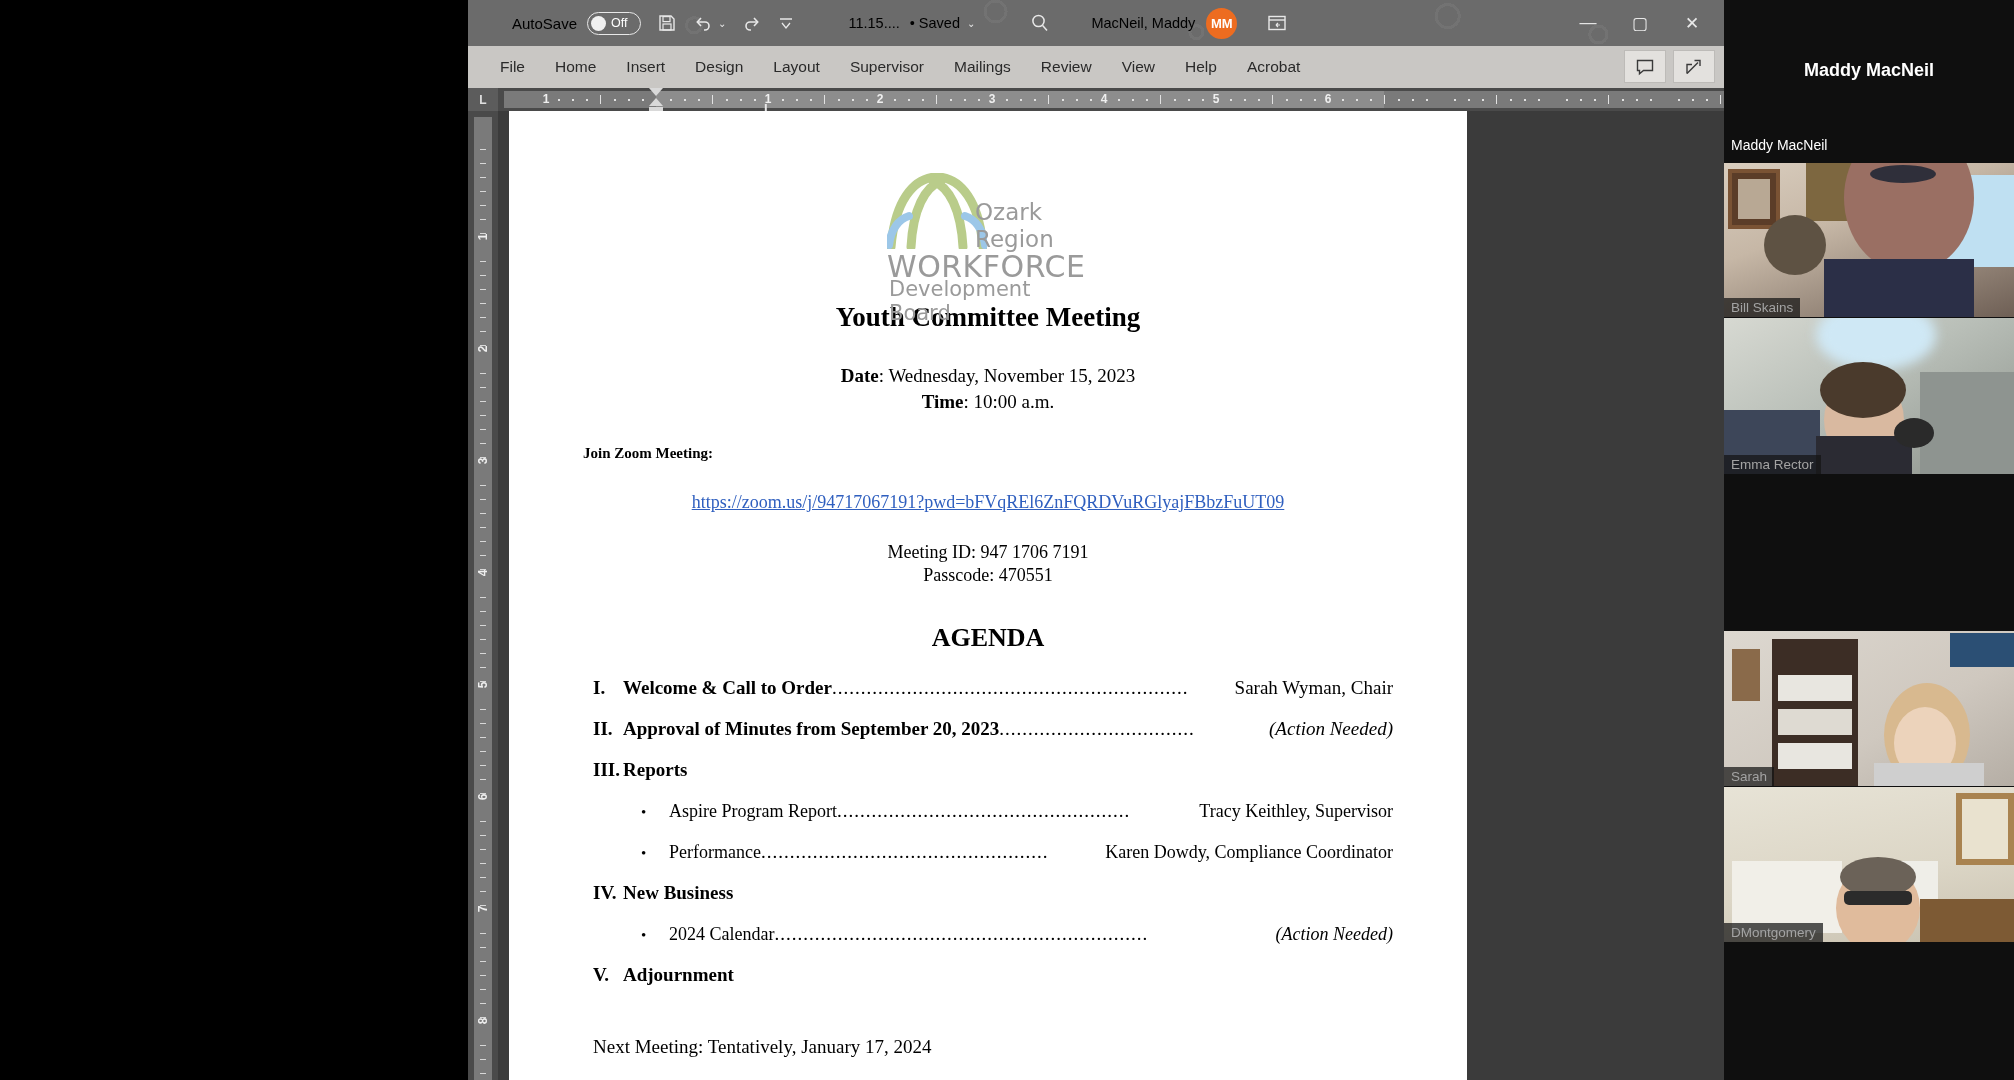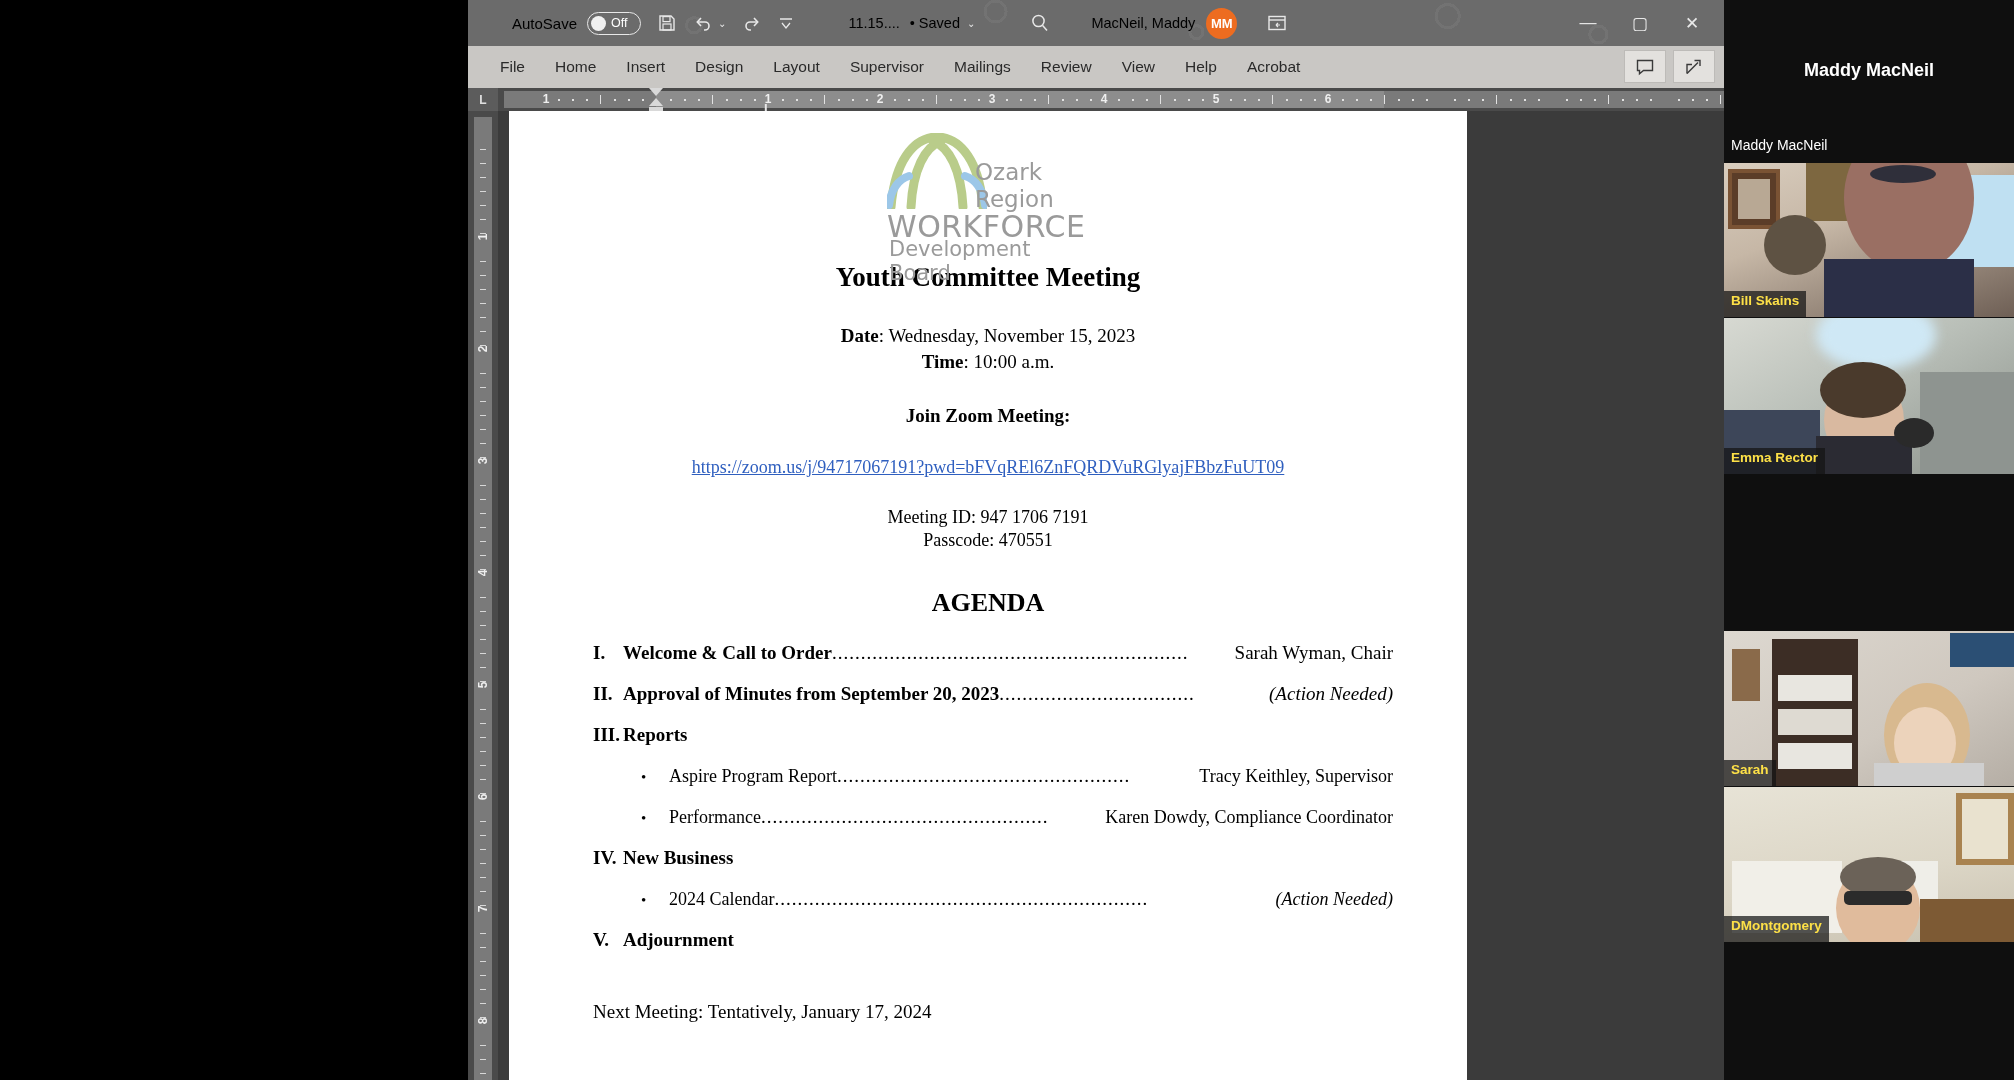--- a/index.html
+++ b/index.html
@@ -115,25 +115,25 @@
 
   
   .logo-wrap { display: flex; justify-content: center; margin-top: 4px; }
   .logo { position: relative; width: 202px; height: 125px; }
   .logo svg { display: block; }
   .logo-word { position: absolute; left: 88px; top: 26px; color: #9a9a9a; font-size: 23px; line-height: 27px; font-family: "DejaVu Sans", sans-serif; }
   .logo-workforce { position: absolute; left: 0; top: 76px; color: #9a9a9a; font-size: 30px; letter-spacing: 0.5px; font-family: "DejaVu Sans", sans-serif; }
   .logo-devboard { position: absolute; left: 2px; top: 104px; color: #9a9a9a; font-size: 21px; font-family: "DejaVu Sans", sans-serif; }
 
   
-  .doc { font-family: "Liberation Serif", serif; color: #000; }
+  .doc { font-family: "Liberation Serif", serif; color: #000; margin-top: 40px; }
   .doc-title { text-align: center; font-size: 27px; font-weight: bold; margin-top: 4px; }
   .meta { text-align: center; font-size: 19px; margin-top: 30px; line-height: 26px; }
   .meta b { font-weight: bold; }
-  .joinzoom { text-align: center; font-size: 19px; font-weight: bold; margin-top: 30px; }
+  .joinzoom { text-align: left; font-size: 15px; font-weight: bold; margin-top: 30px; }
   .zoomlink { text-align: center; margin-top: 30px; }
   .zoomlink a { color: #2f5fbf; font-size: 18px; text-decoration: underline; }
   .idline { text-align: center; font-size: 18px; margin-top: 28px; line-height: 23px; }
   .agenda-h { text-align: center; font-size: 26px; font-weight: bold; margin-top: 36px; }
 
   .agenda-list { margin-top: 24px; }
   .ag-row { display: flex; align-items: baseline; font-size: 19px; margin-bottom: 19px; }
   .ag-num { width: 40px; flex: 0 0 40px; font-weight: bold; text-align: left; padding-left: 10px; }
   .ag-body { flex: 1; display: flex; align-items: baseline; min-width: 0; }
   .ag-label { font-weight: bold; white-space: nowrap; }
@@ -150,22 +150,22 @@
 
   
   #zoom-side { position: absolute; left: 1724px; top: 0; width: 290px; height: 1080px; background: #0f0f0f; }
   .active-name {
     position: absolute; left: 0; top: 60px; width: 100%; text-align: center;
     color: #fff; font-size: 18px; font-weight: bold;
   }
   .tile { position: absolute; left: 0; width: 290px; overflow: hidden; background: #111; }
   .tile .label {
     position: absolute; left: 0; bottom: 0;
-    background: rgba(20,20,20,.72); color: #fde047; font-size: 13.5px;
-    padding: 2px 7px 9px 7px; max-width: 98%; white-space: nowrap; overflow: hidden; font-weight: bold;
+    background: rgba(20,20,20,.72); color: #a3a3a3; font-size: 13.5px;
+    padding: 2px 7px 2px 7px; max-width: 98%; white-space: nowrap; overflow: hidden;
   }
   .vid { position: absolute; inset: 0; }
   .blob { position: absolute; border-radius: 50%; }
   .rect { position: absolute; }
 </style>
 </head>
 <body>
 
 <div id="screen">
 

